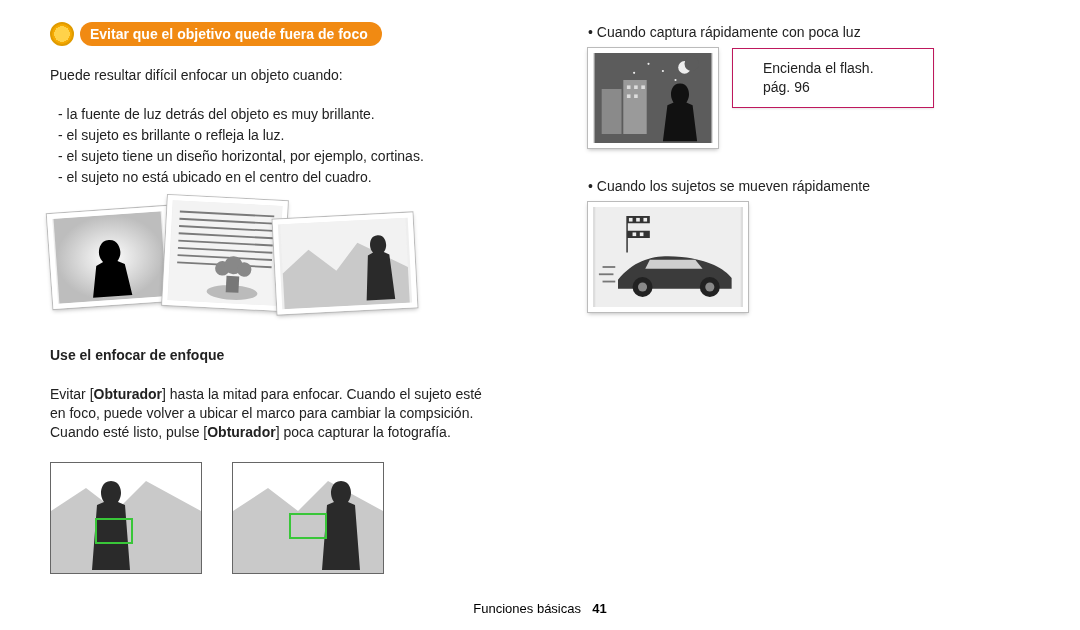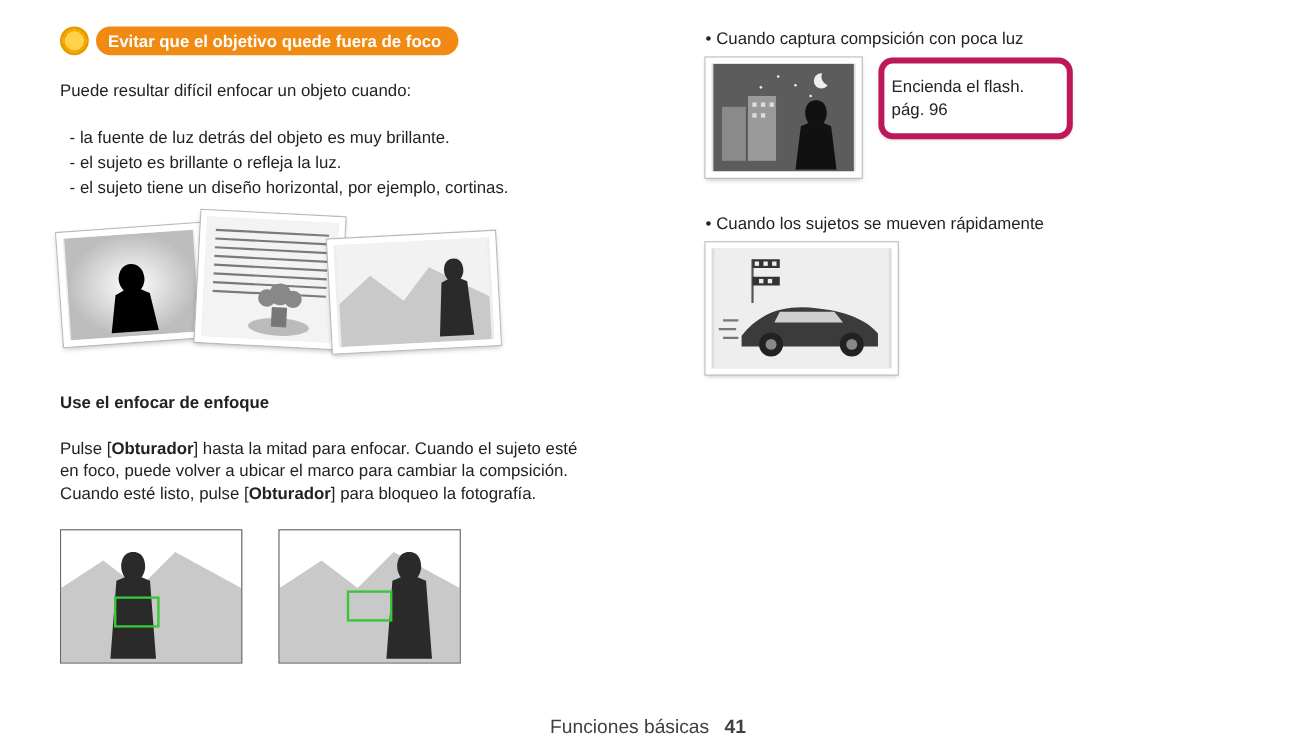--- a/index.html
+++ b/index.html
@@ -90,54 +90,55 @@
   .mini-photo {
     width: 130px; height: 100px;
     border: 5px solid #fff;
     box-shadow: 0 0 0 1px #bbb, 0 2px 4px rgba(0,0,0,0.25);
     box-sizing: border-box;
     background:#ddd;
     position:relative; overflow:hidden;
   }
   .tip-bubble {
     background:#fff;
-    border:5px solid #be185d;
-    border-radius:12px;
-    padding:10px 6px;
+    border:1px solid #be185d;
+    border-radius:0;
+    padding:10px 30px;
     font-size:14px;
     line-height:1.35;
     min-width:140px;
     box-shadow: 0 1px 2px rgba(0,0,0,0.1);
   }
   .footer {
     position:absolute;
     bottom:14px;
     width:100%;
     text-align:center;
-    font-size:16px;
-    color:#404040;
+    font-size:13px;
+    color:#000000;
   }
   .footer b { margin-left:4px; }
 </style>
 </head>
 <body>
 
 <div class="page">
 
   <div class="col">
     <div class="heading-row">
       <span class="sun-icon"></span>
       <span class="heading-pill">Evitar que el objetivo quede fuera de foco</span>
     </div>
 
     <p>Puede resultar difícil enfocar un objeto cuando:</p>
     <ul class="dash">
       <li>la fuente de luz detrás del objeto es muy brillante.</li>
       <li>el sujeto es brillante o refleja la luz.</li>
       <li>el sujeto tiene un diseño horizontal, por ejemplo, cortinas.</li>
+      <li>el sujeto no está ubicado en el centro del cuadro.</li>
     </ul>
 
     <div class="photo-stack">
       <div class="photo p1">
         <svg viewBox="0 0 120 95" width="100%" height="100%">
           <defs>
               <radialGradient id="g1" cx="50%" cy="50%">
                 <stop offset="0%" stop-color="#fff"></stop>
                 <stop offset="100%" stop-color="#bdbdbd"></stop>
               </radialGradient>
@@ -171,21 +172,21 @@
           <rect width="140" height="55" fill="#f2f2f2"></rect>
           <path d="M0 55 L30 30 L60 55 L85 25 L140 55 L140 95 L0 95 Z" fill="#c9c9c9"></path>
           <path d="M108 18c8 0 9 8 9 11 0 5-3 8-3 8l6 3 4 50H92l4-50 6-3s-3-3-3-8c0-3 1-11 9-11z" fill="#2a2a2a"></path>
         </svg>
       </div>
     </div>
 
     <div class="lock-block">
       <p class="lock-title">Use el enfocar de enfoque</p>
       <p>
-        <span>Pulse [</span><b>Obturador</b><span>] hasta la mitad para enfocar. Cuando el sujeto esté en foco, puede volver a ubicar el marco para cambiar la compsición. Cuando esté listo, pulse [</span><b>Obturador</b><span>] para bloqueo la fotografía.</span>
+        <span>Evitar [</span><b>Obturador</b><span>] hasta la mitad para enfocar. Cuando el sujeto esté en foco, puede volver a ubicar el marco para cambiar la compsición. Cuando esté listo, pulse [</span><b>Obturador</b><span>] poca capturar la fotografía.</span>
       </p>
       <div class="lock-images">
         <div class="lock-img">
           <svg viewBox="0 0 150 110" width="100%" height="100%" style="position:absolute;inset:0;">
             <rect width="150" height="48" fill="#fff"></rect>
             <path d="M0 48 L35 25 L65 48 L95 18 L150 48 L150 110 L0 110 Z" fill="#c9c9c9"></path>
             <path d="M60 18c9 0 10 9 10 12 0 5-3 9-3 9l7 3 5 65H41l5-65 7-3s-3-4-3-9c0-3 1-12 10-12z" fill="#2a2a2a"></path>
           </svg>
           <div class="focus-box" style="left:44px;top:55px;width:34px;height:22px;"></div>
         </div>
@@ -196,21 +197,21 @@
             <path d="M108 18c9 0 10 9 10 12 0 5-3 9-3 9l7 3 5 65H89l5-65 7-3s-3-4-3-9c0-3 1-12 10-12z" fill="#2a2a2a"></path>
           </svg>
           <div class="focus-box" style="left:56px;top:50px;width:34px;height:22px;"></div>
         </div>
       </div>
     </div>
   </div>
 
   <div class="col">
     <ul class="bullet">
-      <li>Cuando captura compsición con poca luz</li>
+      <li>Cuando captura rápidamente con poca luz</li>
     </ul>
     <div class="right-tip">
       <div class="mini-photo">
         <svg viewBox="0 0 130 100" width="100%" height="100%">
           <rect width="130" height="100" fill="#5c5c5c"></rect>
           <circle cx="100" cy="16" r="7" fill="#eee"></circle>
           <circle cx="108" cy="12" r="8" fill="#5c5c5c"></circle>
           <circle cx="60" cy="12" r="1.2" fill="#eee"></circle>
             <circle cx="76" cy="20" r="1.2" fill="#eee"></circle>
             <circle cx="90" cy="30" r="1.2" fill="#eee"></circle>

